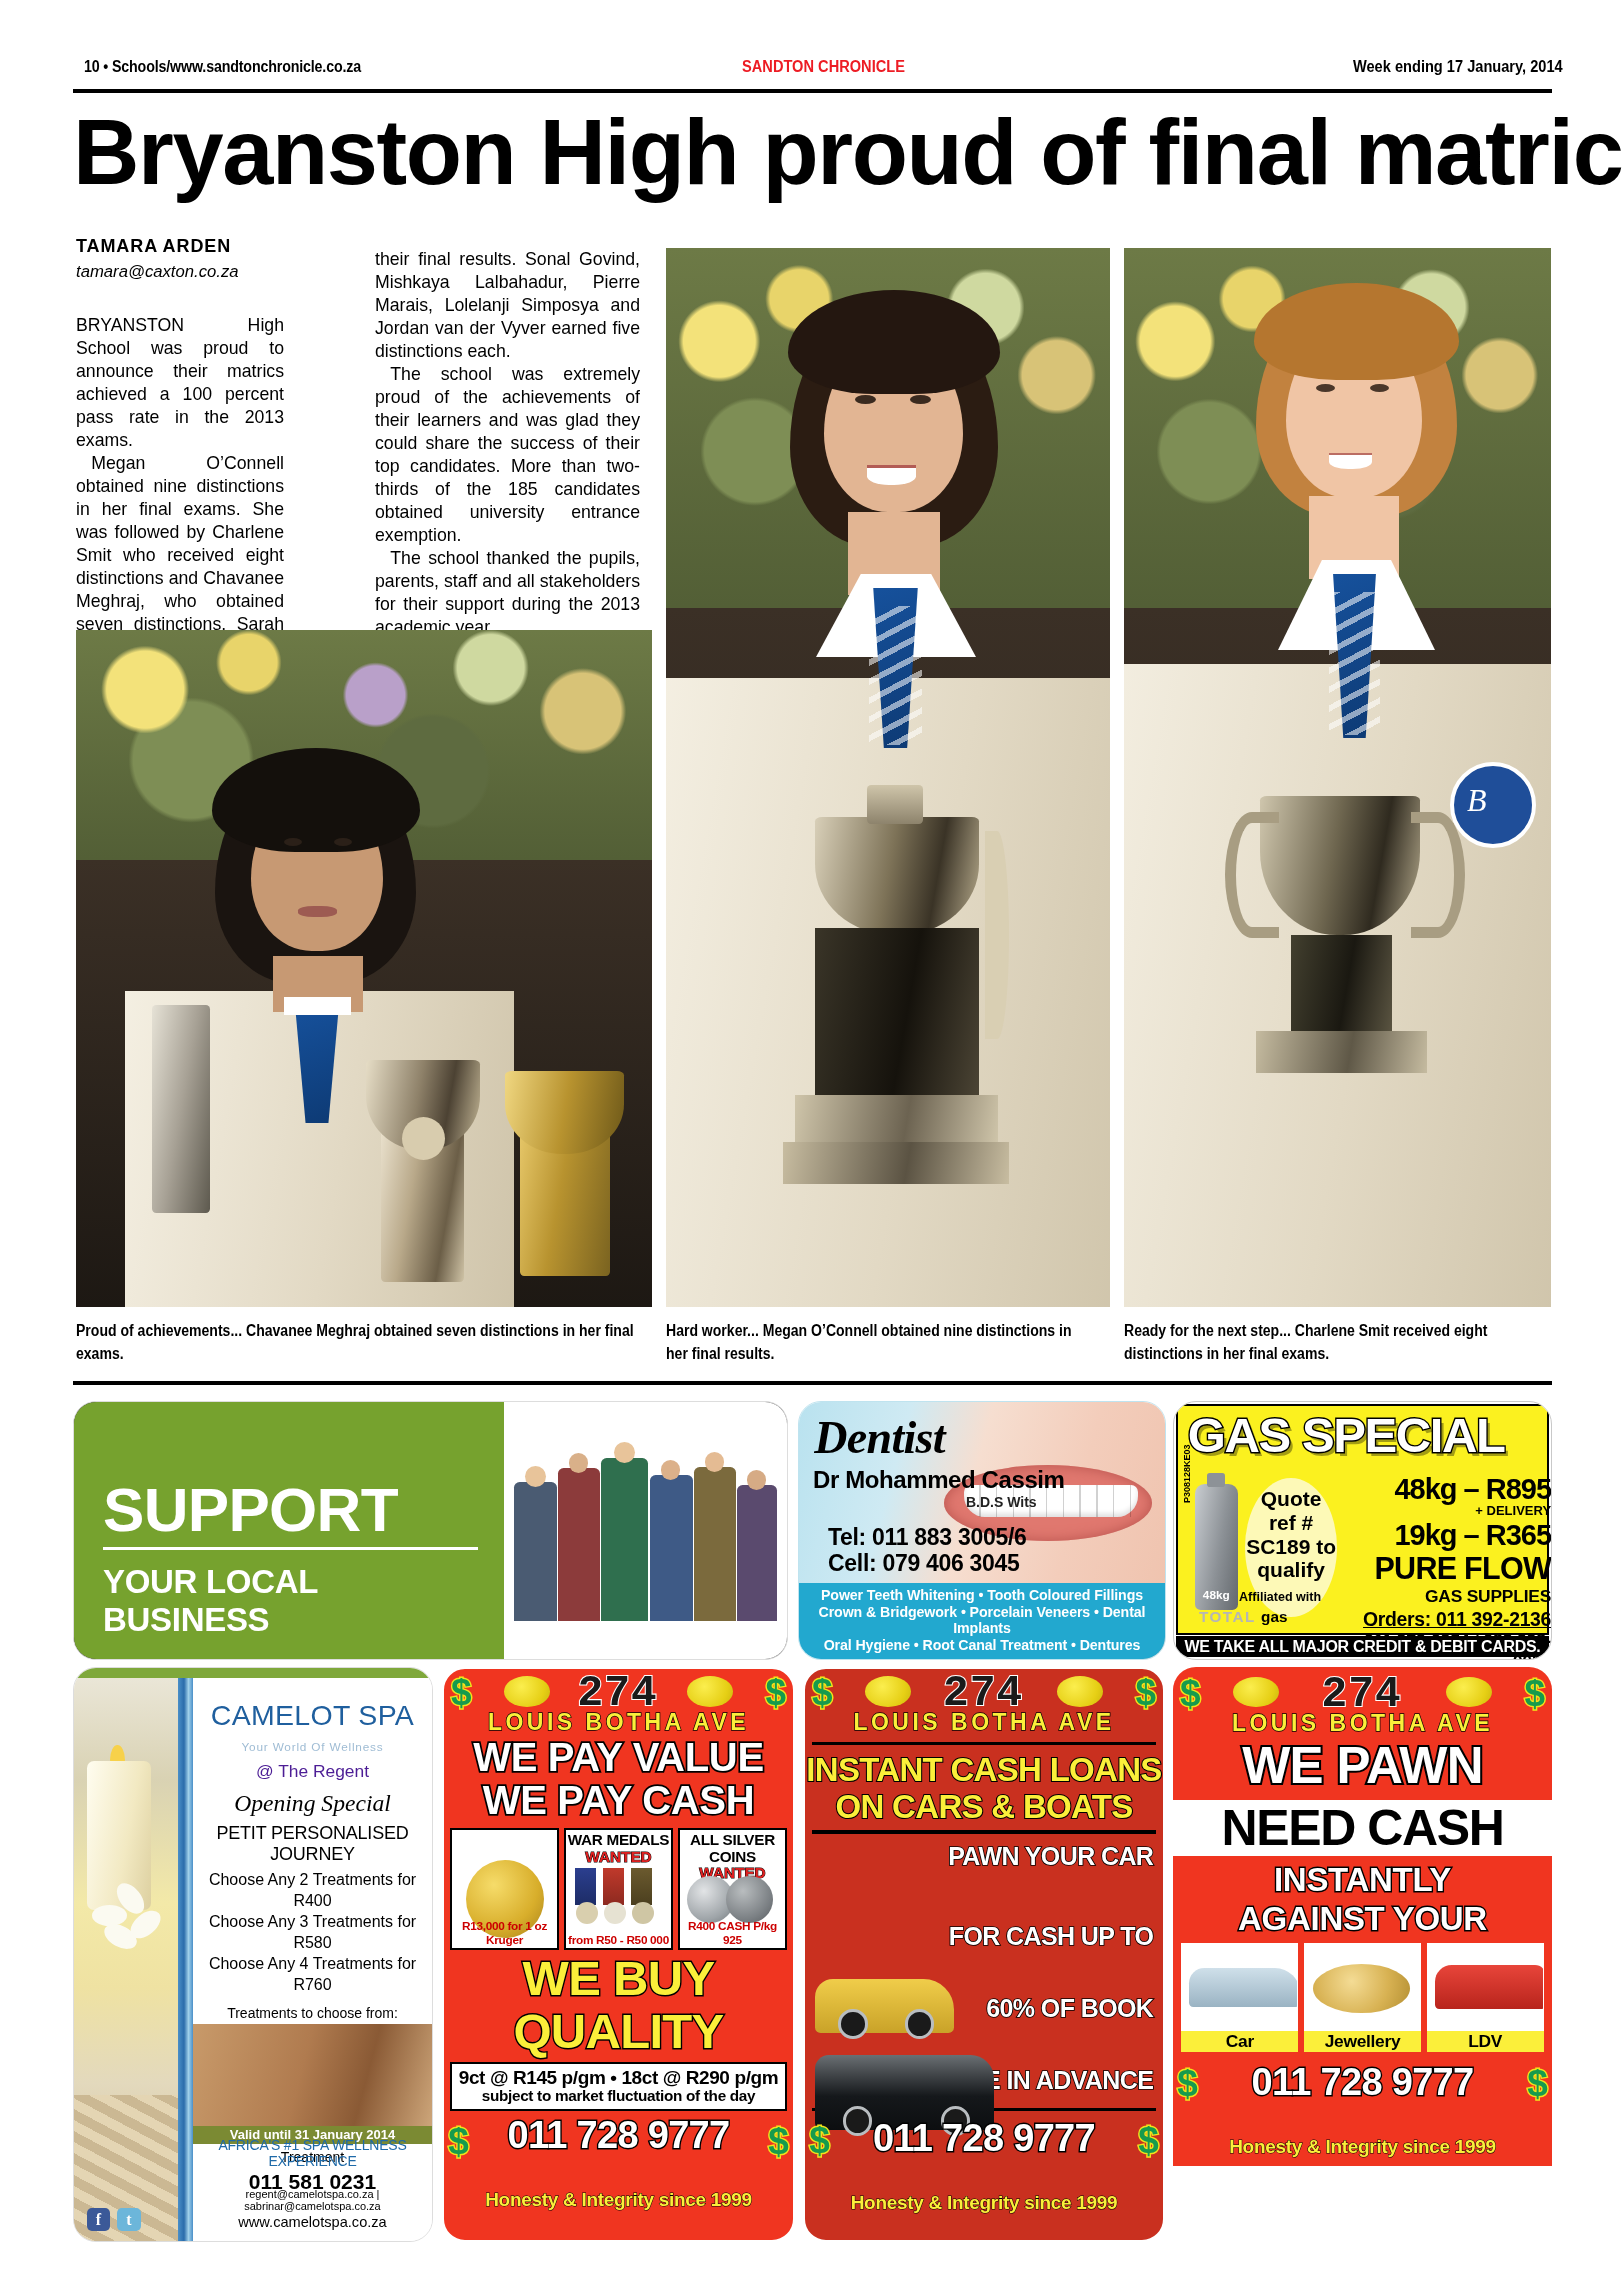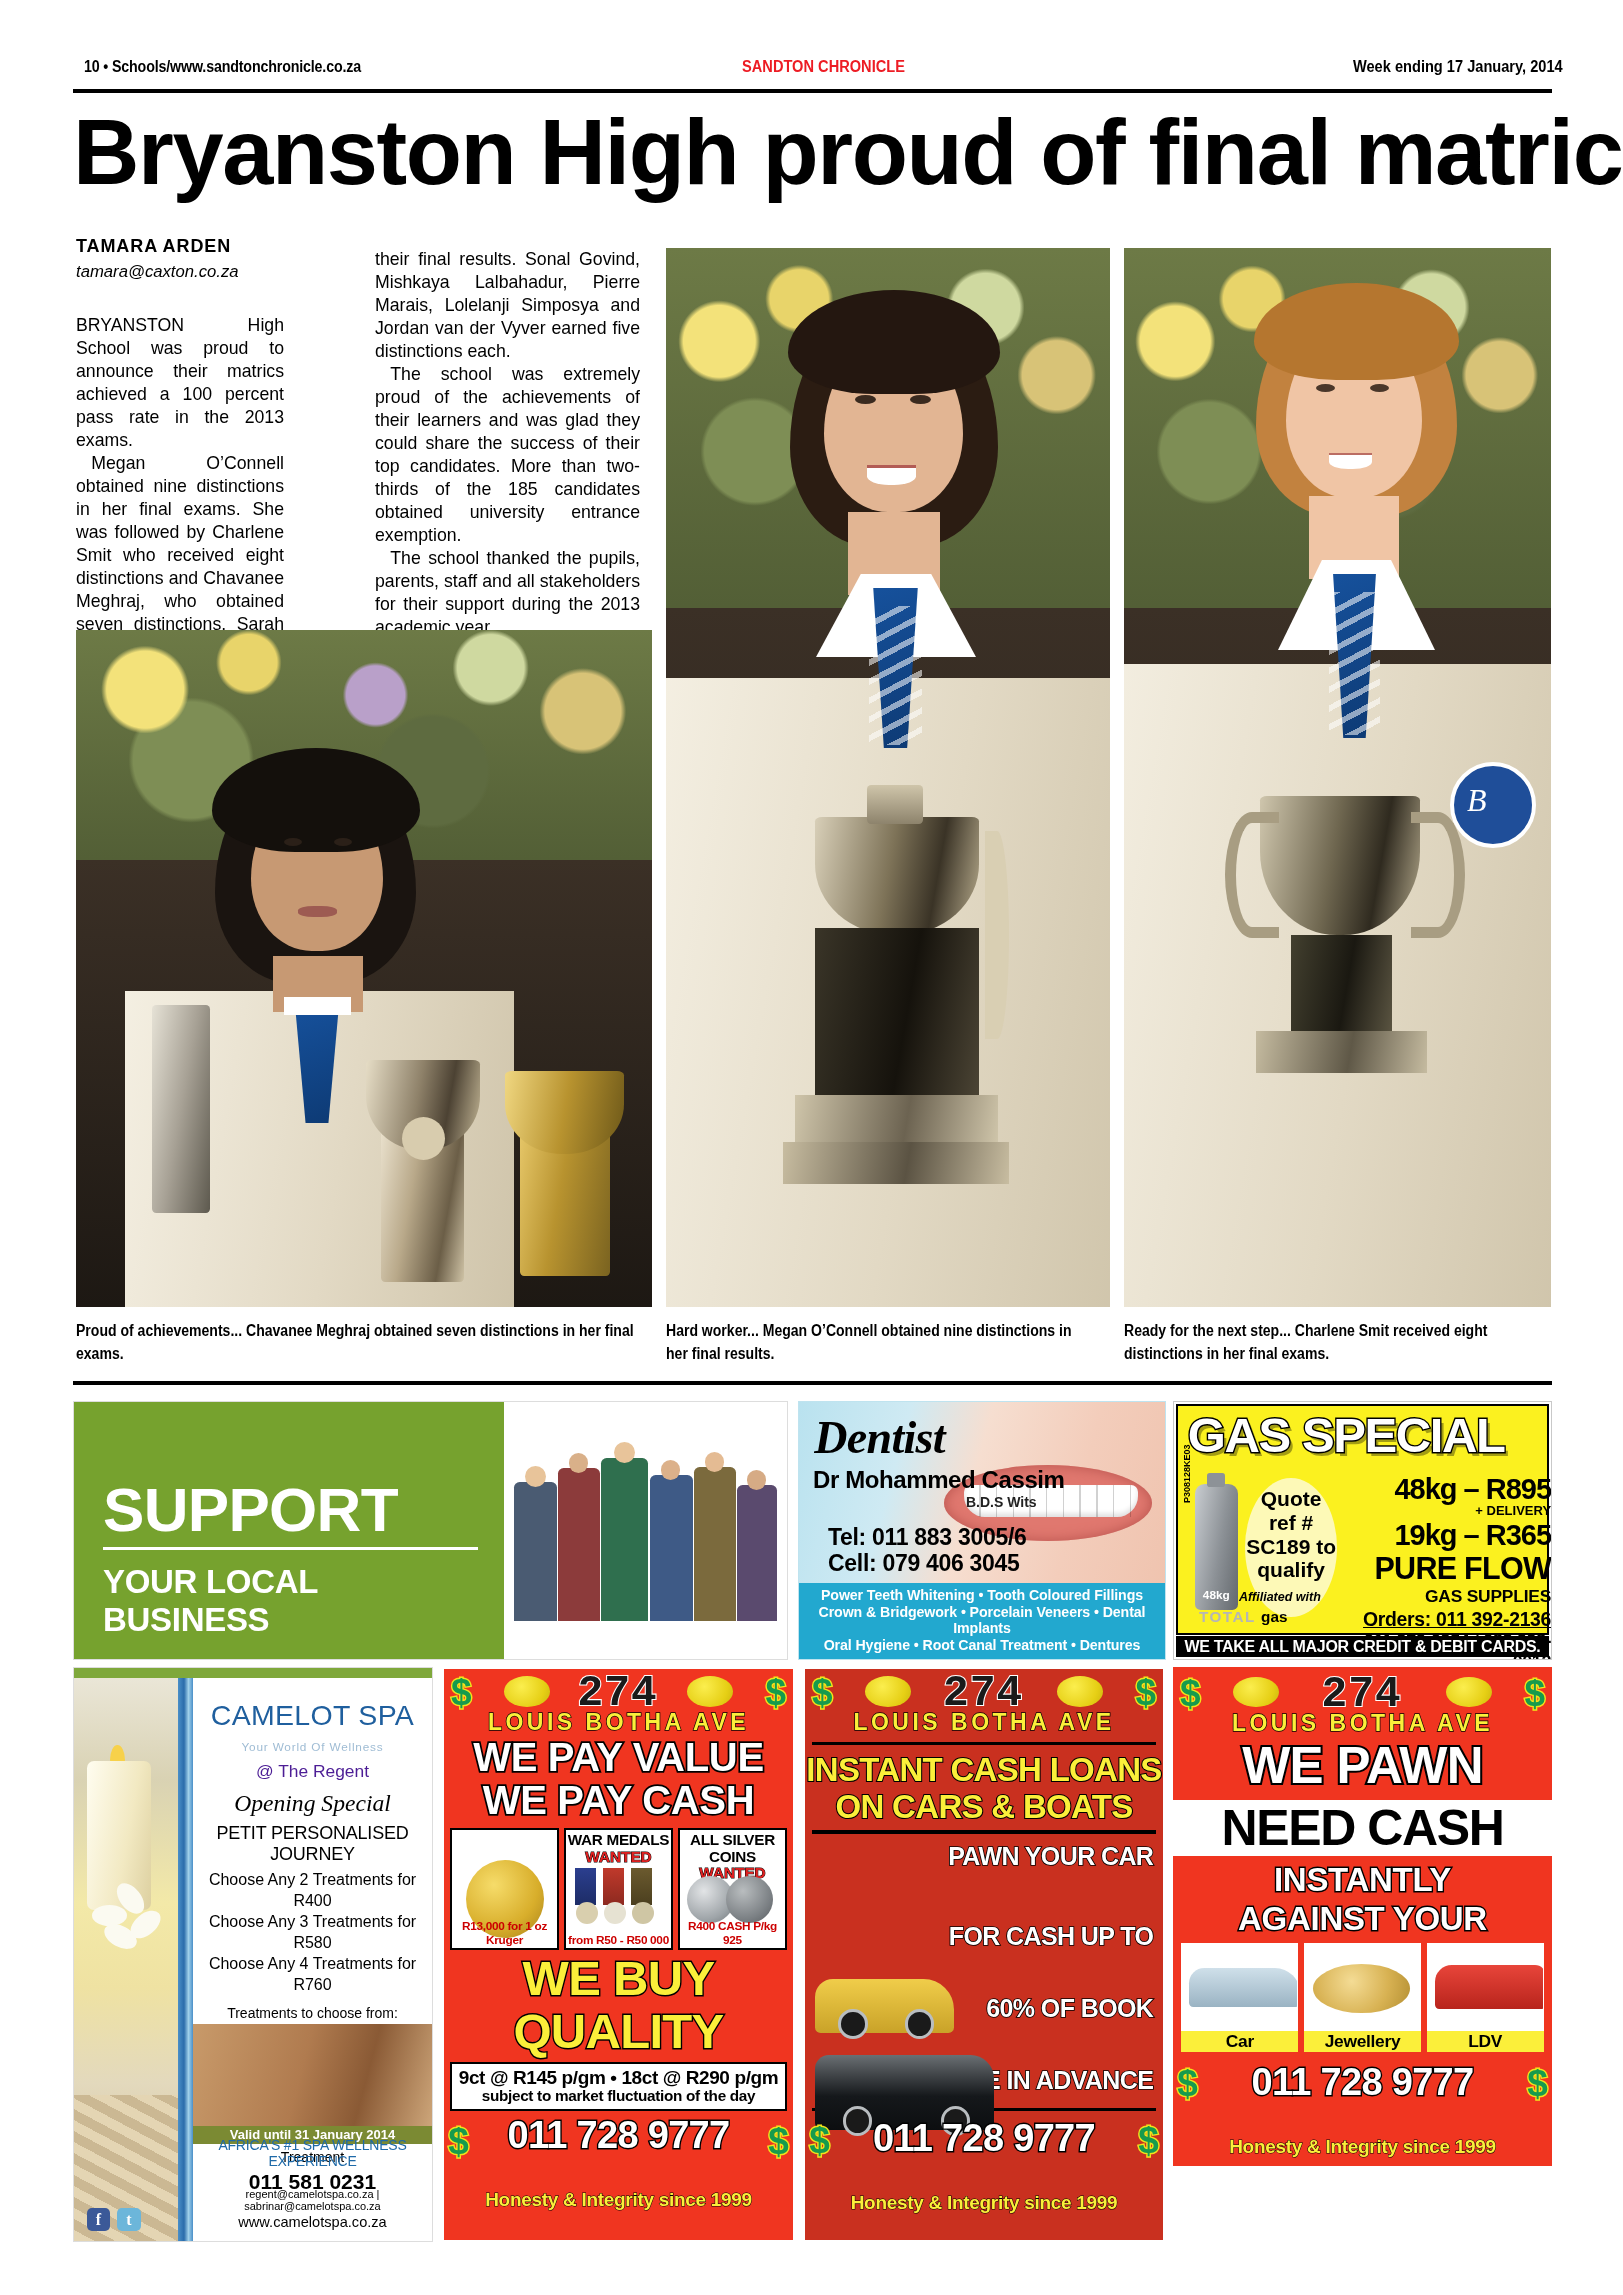--- a/index.html
+++ b/index.html
@@ -61,21 +61,21 @@
   .caption{position:absolute;font-family:"Liberation Sans Narrow","Liberation Sans",sans-serif;
     font-weight:bold;font-size:15.6px;line-height:23px;transform:scaleX(.9);transform-origin:left top;}
   #cap1{left:76px;top:1319px;width:639px;}
   #cap2{left:666px;top:1319px;width:472px;}
   #cap3{left:1124px;top:1319px;width:472px;}
 
   .sep-rule{position:absolute;left:73px;top:1381px;width:1479px;height:3.5px;background:#000;}
 
   
   .ads{position:absolute;left:73px;top:1395px;width:1479px;height:854px;}
-  .ad{position:absolute;overflow:hidden;box-sizing:border-box;}
+  .ad{position:absolute;overflow:hidden;box-sizing:border-box;border-radius:23px;}
 
   
   #ad-support{left:0;top:5.6px;width:715px;height:259px;background:#404040;border:0.7px solid #ddd;}
   .sup-green{position:absolute;left:0;top:0;width:430px;height:100%;background:#76a22e;}
   .sup-title{position:absolute;left:29px;top:75px;width:375px;color:#fff;font-size:62px;font-weight:bold;letter-spacing:-0.7px;line-height:66px;border-bottom:3.5px solid #fff;padding-bottom:4.2px;}
   .sup-sub{position:absolute;left:29px;top:161px;width:389px;color:#fff;font-size:33px;font-weight:bold;letter-spacing:-0.3px;}
   .sup-people{position:absolute;left:430px;top:0;width:285px;height:100%;background:#fff;}
   .person{position:absolute;bottom:38px;border-radius:5.6px 5.6px 0 0;}
   .p-head{position:absolute;border-radius:50%;}
 
@@ -109,21 +109,21 @@
   .quote{position:absolute;left:67px;top:72px;width:92px;height:139px;border-radius:50%;background:#fdf9b7;
     text-align:center;font-size:21px;line-height:23.6px;font-weight:600;padding-top:9.7px;box-sizing:border-box;}
   .gas-prices{position:absolute;left:165px;top:67px;width:208px;text-align:right;}
   .gp1{font-size:29px;font-weight:bold;letter-spacing:-1px;}
   .gp-del{font-size:13px;font-weight:bold;letter-spacing:0px;margin-top:-2.8px;}
   .gp2{font-size:29px;font-weight:bold;letter-spacing:-1px;margin-top:1.4px;}
   .gp-pure{font-size:30.5px;font-weight:bold;letter-spacing:-0.7px;margin-top:-1.4px;}
   .gp-sup{font-size:17.4px;font-weight:bold;letter-spacing:-0.2px;}
   .gp-ord{font-size:19.4px;font-weight:bold;text-decoration:underline;letter-spacing:-0.3px;margin-top:1.4px;}
   .gp-ord2{font-size:18px;font-weight:bold;letter-spacing:-0.4px;}
-  .gas-aff{position:absolute;left:61px;bottom:29px;font-size:12.5px;font-weight:bold;font-style:italic;}
+  .gas-aff{position:absolute;left:61px;bottom:29px;font-size:12.5px;font-weight:bold;}
   .gas-total{position:absolute;left:21px;bottom:7px;font-size:15.3px;font-weight:bold;color:#b6b6b6;letter-spacing:1.4px;}
   .gas-total b{color:#000;letter-spacing:0;}
   .gas-foot{position:absolute;left:2.1px;right:2.1px;bottom:1.4px;height:21px;background:#000;color:#fff;
     font-size:16px;font-weight:bold;text-align:center;line-height:21px;letter-spacing:-0.3px;}
 
   
   #ad-spa{left:0;top:272px;width:360px;height:575px;background:#fff;border:0.7px solid #ddd;}
   .spa-top{position:absolute;left:0;top:0;width:100%;height:9.7px;background:#7fa83b;}
   .spa-photo{position:absolute;left:0;top:9.7px;width:104px;bottom:0;
     background:linear-gradient(#eae6d7 0%,#d9d2b3 18%,#f3e9a8 40%,#efe2a2 55%,#e3d9bd 72%,#cbb48c 100%);}

